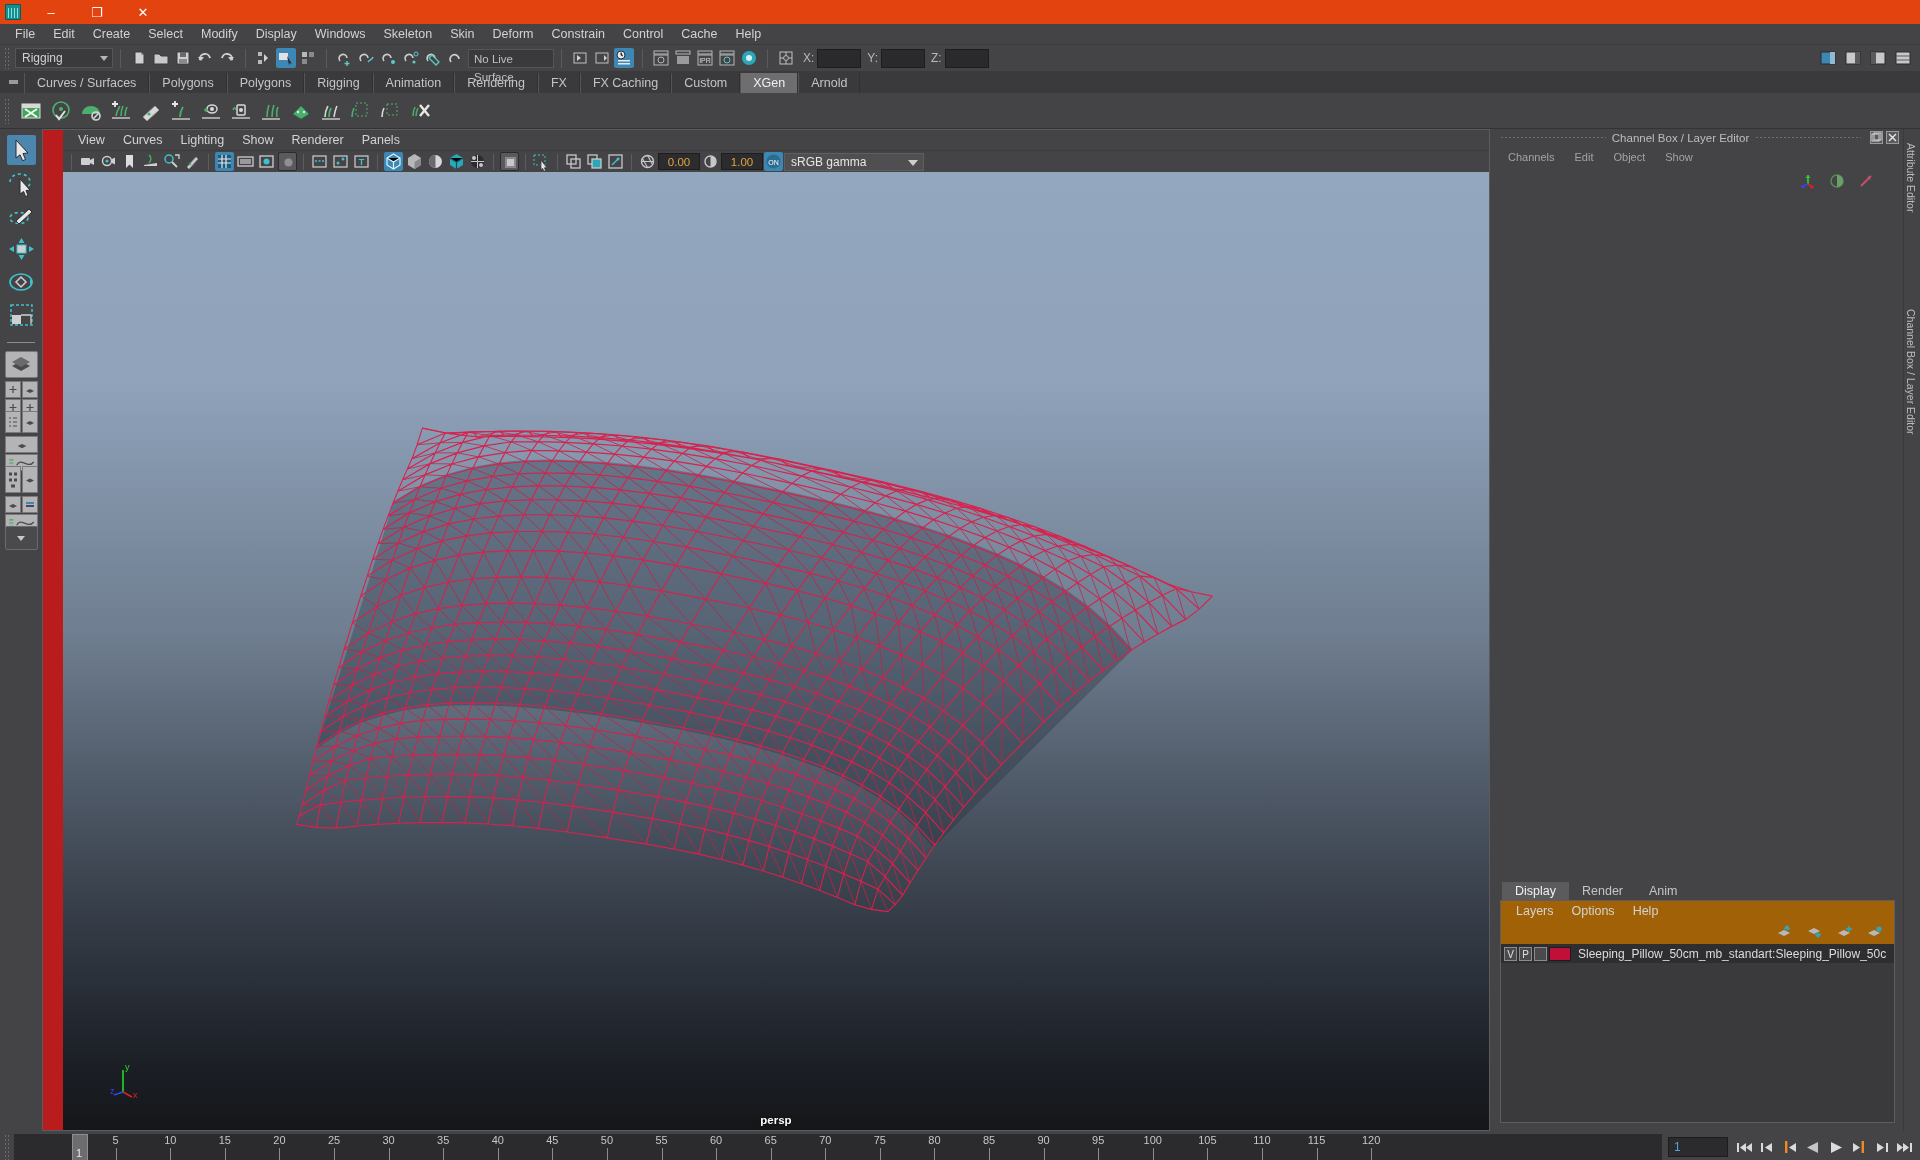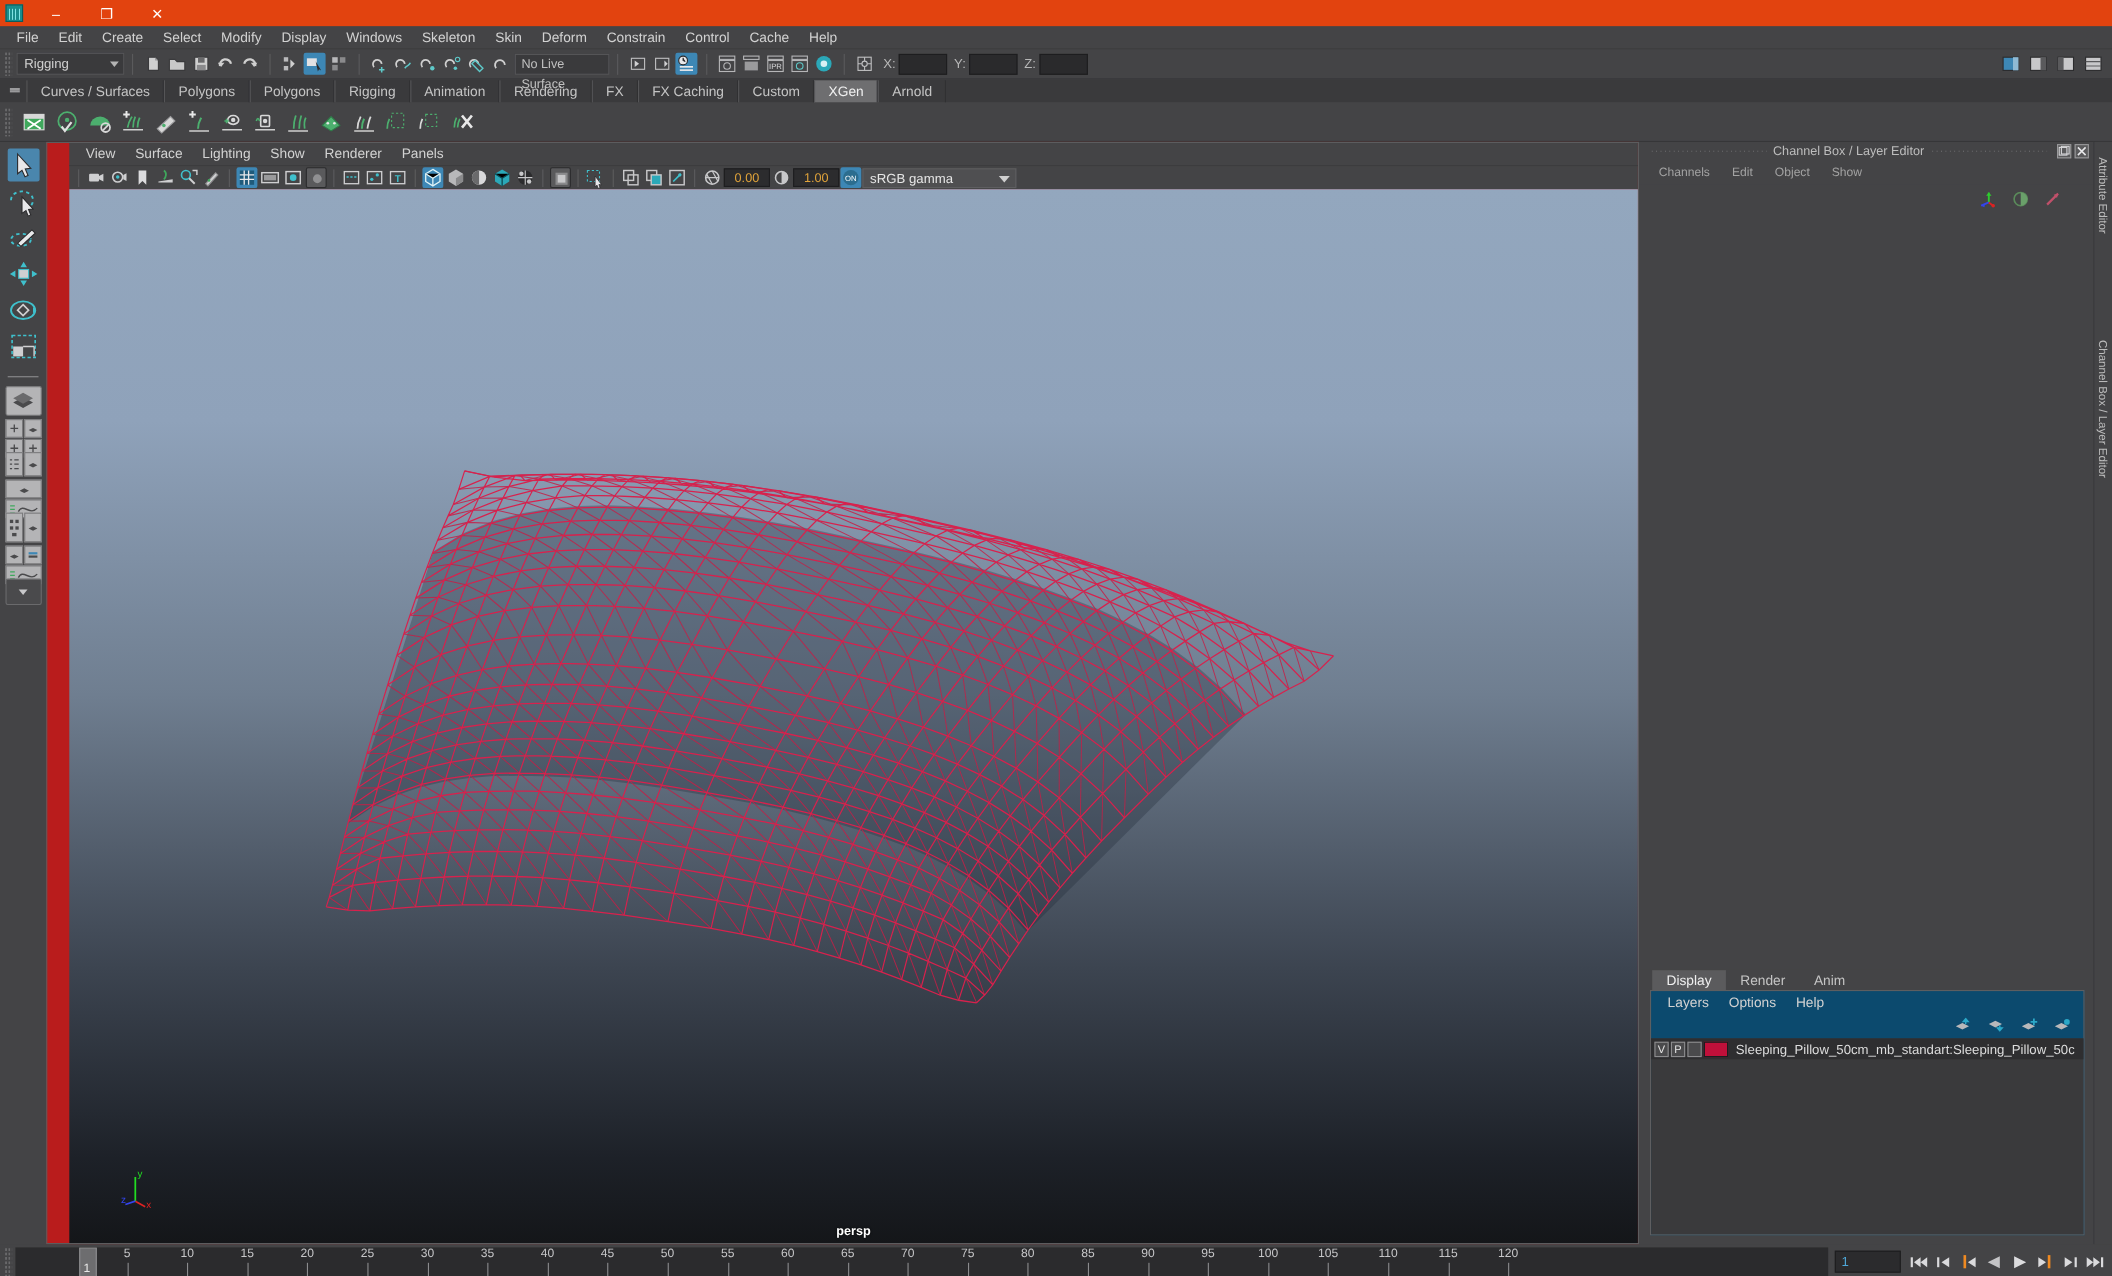--- a/index.html
+++ b/index.html
@@ -120,21 +120,21 @@
   .rtbtn{width:13px;height:13px;border:1px solid #9a9a9c;margin-left:3px;position:relative;
     background:#5a5a5c;}
   .chmenu{height:22px;display:flex;align-items:center;padding-left:8px;}
   .chmenu .cmi{padding:0 10px;font-size:11px;color:#a3a3a3;line-height:22px;}
   .chbody{flex:1;background:#444446;position:relative;}
   .chicons{position:absolute;right:28px;top:4px;display:flex;gap:11px;}
   .layerarea{height:250px;display:flex;flex-direction:column;}
   .laytabs{height:19px;display:flex;align-items:flex-end;padding-left:12px;}
   .ltab{padding:0 13px;height:18px;line-height:18px;font-size:12.5px;color:#c4c4c4;}
   .ltab.active{background:#5b5b5d;color:#f0f0f0;}
-  .laybox{flex:1;margin:0 8px 8px 10px;border:1px solid #5e5e60;display:flex;flex-direction:column;background:#0c4a6e;}
+  .laybox{flex:1;margin:0 8px 8px 10px;border:1px solid #5e5e60;display:flex;flex-direction:column;background:#a16207;}
   .laymenu{height:21px;display:flex;align-items:center;padding-left:6px;}
   .laymenu .lmi{padding:0 9px;font-size:12.5px;color:#d2d2d2;line-height:21px;}
   .laybtns{height:22px;display:flex;align-items:center;justify-content:flex-end;padding-right:10px;gap:12px;}
   .laylist{flex:1;background:#3a3a3c;margin:0;padding:0;}
   .layrow{height:19px;display:flex;align-items:center;background:#2e2e30;padding-left:3px;gap:2px;}
   .lcell{width:13px;height:14px;border:1px solid #8c8c8e;background:#4a4a4c;
     font-size:10px;color:#e4e4e4;text-align:center;line-height:13px;}
   .lswatch{width:22px;height:14px;background:#c0103a;border:1px solid #1d1d1f;margin-right:5px;}
   .layname{font-size:12px;color:#dcdcdc;white-space:nowrap;overflow:hidden;}
   .attrtab{width:17px;background:#444446;border-left:1px solid #3a3a3c;position:relative;}
@@ -604,21 +604,21 @@
     <div class="tbbtn" style="width:33px;height:24px;border:1px solid #6a6a6c;background:#4a4a4c;">
       <svg width="31" height="22" viewBox="0 0 31 22">
           <path d="M11 9l4 5 4-5z" fill="#c8c8ca"></path>
         </svg>
     </div>
   </div>
 
   <div class="vpanel">
     <div class="vmenubar" id="vmenubar">
         <div class="vmi">View</div>
-        <div class="vmi">Surface</div>
+        <div class="vmi">Curves</div>
         <div class="vmi">Lighting</div>
         <div class="vmi">Show</div>
         <div class="vmi">Renderer</div>
         <div class="vmi">Panels</div>
       </div>
     <div class="vtoolbar">
       <div class="vsep"></div>
       <span class="vt">
         <svg width="19" height="19" viewBox="0 0 19 19">
             <rect x="3" y="6" width="9" height="7" rx="1" fill="#cfcfd1"></rect>

